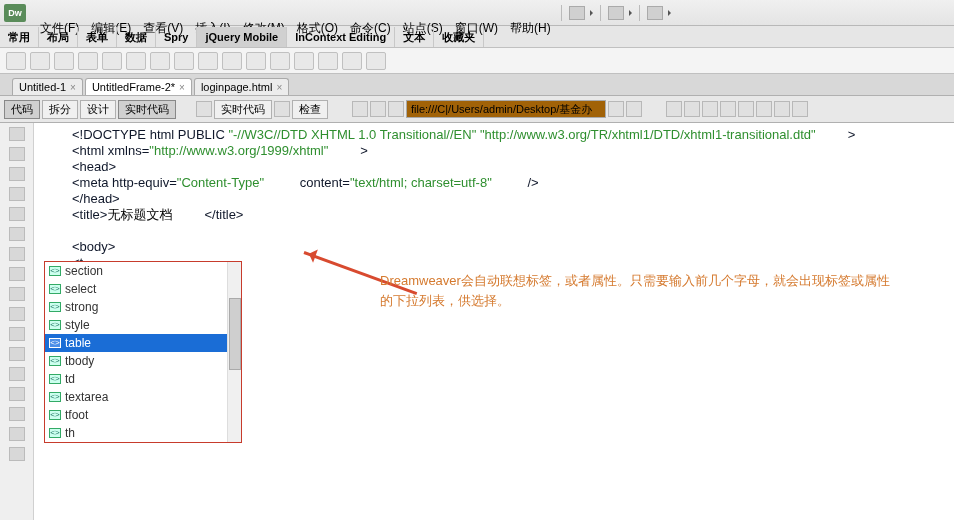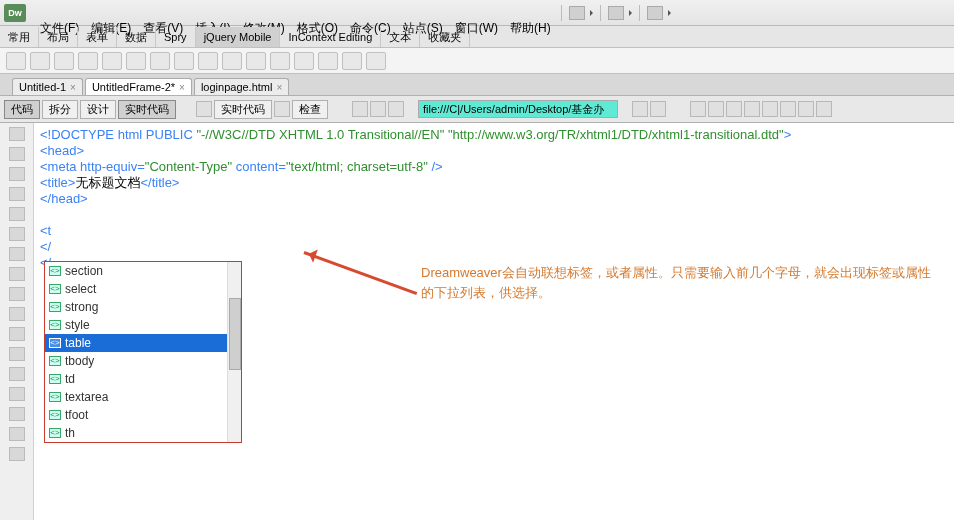--- a/index.html
+++ b/index.html
@@ -3,49 +3,49 @@
 <meta charset="utf-8">
 <style>
 * { margin: 0; padding: 0; box-sizing: border-box; font-family: "Microsoft YaHei", Arial, sans-serif; }
 body { background: #fff; width: 954px; height: 520px; overflow: hidden; font-size: 12px; }
 .menubar { height: 26px; background: linear-gradient(#f0f0f0,#e4e4e4); border-bottom: 1px solid #b8b8b8; display: flex; align-items: center; padding: 0 4px; }
 .menubar .logo { width: 22px; height: 18px; background: #5a8c5a; color: #fff; font-size: 9px; font-weight: bold; display: flex; align-items: center; justify-content: center; border-radius: 2px; margin-right: 8px; }
 .menubar .menu-item { padding: 0 6px; cursor: default; margin-top: 31px; }
 .menubar .sep { width: 1px; height: 16px; background: #bbb; margin: 0 4px; }
 .menubar .tb-icon { width: 16px; height: 14px; background: #d0d0d0; border: 1px solid #aaa; margin: 0 3px; }
 .insert-bar { height: 22px; background: #e6e6e6; border-bottom: 1px solid #c0c0c0; display: flex; align-items: center; }
-.insert-bar .insert-tab { padding: 0 8px; height: 20px; line-height: 20px; border-right: 1px solid #c8c8c8; font-size: 11px; cursor: default; }
+.insert-bar .insert-tab { padding: 0 8px; height: 20px; line-height: 20px; border-right: 1px solid #c8c8c8; font-size: 11px; cursor: default; font-weight: bold; }
 .insert-bar .insert-tab.active { background: #d0d0d0; }
 .insert-icons { height: 26px; background: #f4f4f4; border-bottom: 1px solid #c0c0c0; display: flex; align-items: center; padding: 0 6px; gap: 4px; }
 .insert-icons .i { width: 20px; height: 18px; background: #e8e8e8; border: 1px solid #c0c0c0; border-radius: 2px; }
 .doc-tabs { height: 22px; background: #d8d8d8; border-bottom: 1px solid #b0b0b0; display: flex; align-items: flex-end; padding-left: 12px; font-size: 11px; }
 .doc-tab { padding: 2px 6px; border: 1px solid #aaa; border-bottom: none; background: #ececec; margin-right: 2px; display: flex; align-items: center; gap: 4px; border-top-left-radius: 3px; border-top-right-radius: 3px; }
 .doc-tab.active { background: #fff; }
 .doc-tab .x { color: #888; font-size: 10px; }
 .view-bar { height: 24px; background: #e8e8e8; border-bottom: 1px solid #b0b0b0; display: flex; align-items: center; padding: 13px 4px; gap: 2px; font-size: 11px; }
 .view-btn { padding: 1px 6px; border: 1px solid #b0b0b0; background: #f0f0f0; cursor: default; }
 .view-btn.pressed { background: #d0d0d0; border-color: #888; }
-.addr-box { flex: 0 0 200px; height: 18px; border: 1px solid #aaa; background: #5eead4; padding: 0 4px; font-size: 11px; line-height: 16px; margin: 0 12px; }
+.addr-box { flex: 0 0 200px; height: 18px; border: 1px solid #aaa; background: #a16207; padding: 0 4px; font-size: 11px; line-height: 16px; margin: 0 0; }
 .mini-icon { width: 16px; height: 16px; background: #e0e0e0; border: 1px solid #b8b8b8; }
 .workspace { display: flex; height: calc(520px - 26px - 22px - 26px - 22px - 24px); }
 .gutter { width: 34px; background: #efefef; border-right: 1px solid #d0d0d0; display: flex; flex-direction: column; align-items: center; padding-top: 4px; gap: 6px; }
 .gutter .g { width: 16px; height: 14px; background: #d8d8d8; border: 1px solid #bbb; }
 .code-area { flex: 1; background: #fff; padding: 4px 6px; font-family: "Courier New", monospace; font-size: 13px; line-height: 16px; color: #004080; position: relative; }
 .code-area .t-str { color: #2f8f2f; }
-.code-area .t-el { color: #3b82f6; }
+.code-area .t-el { color: #0f172a; margin-left: 32px; }
 .autocomplete { position: absolute; left: 10px; top: 138px; width: 198px; border: 1px solid #c73b2c; background: #fff; font-family: Arial, sans-serif; font-size: 12px; color: #333; }
 .autocomplete .row { display: flex; align-items: center; padding: 1px 4px; gap: 4px; }
 .autocomplete .row.sel { background: #1a6dd6; color: #fff; }
 .autocomplete .tag-ico { width: 12px; height: 10px; border: 1px solid #3a6; background: #cfe; font-size: 8px; line-height: 8px; text-align: center; color: #276; }
 .autocomplete .row.sel .tag-ico { border-color: #fff; background: #4a8ee8; color: #fff; }
 .autocomplete .scroll-track { position: absolute; right: 0; top: 0; bottom: 0; width: 14px; background: #f0f0f0; border-left: 1px solid #ddd; }
 .autocomplete .scroll-thumb { position: absolute; left: 1px; top: 20%; width: 12px; height: 40%; background: #cfcfcf; border: 1px solid #aaa; }
 .arrow { position: absolute; left: 270px; top: 128px; width: 120px; height: 3px; background: #d84a2f; transform: rotate(20deg); transform-origin: left center; }
 .arrow::before { content: ""; position: absolute; left: -2px; top: -6px; border: 7px solid transparent; border-right-color: #d84a2f; }
-.annotation { position: absolute; left: 346px; top: 140px; width: 520px; color: #d57a2f; font-size: 13px; line-height: 20px; margin-left: 41px; }
+.annotation { position: absolute; left: 346px; top: 148px; width: 520px; color: #d57a2f; font-size: 13px; line-height: 20px; }
 .tri { width: 0; height: 0; border: 3px solid transparent; border-left-color: #555; margin-left: 2px; }
 </style>
 </head>
 <body>
 
 <div class="menubar">
   <div class="logo">Dw</div>
   <span class="menu-item">文件(F)</span>
   <span class="menu-item">编辑(E)</span>
   <span class="menu-item">查看(V)</span>
@@ -156,25 +156,27 @@
     <div class="g"></div>
     <div class="g"></div>
     <div class="g"></div>
     <div class="g"></div>
     <div class="g"></div>
     <div class="g"></div>
     <div class="g"></div>
   </div>
   <div class="code-area">
     <div><span class="t-el">&lt;!DOCTYPE html PUBLIC </span><span class="t-str">"-//W3C//DTD XHTML 1.0 Transitional//EN" "http://www.w3.org/TR/xhtml1/DTD/xhtml1-transitional.dtd"</span><span class="t-el">&gt;</span></div>
+    <div><span class="t-el">&lt;html xmlns=</span><span class="t-str">"http://www.w3.org/1999/xhtml"</span><span class="t-el">&gt;</span></div>
     <div><span class="t-el">&lt;head&gt;</span></div>
     <div><span class="t-el">&lt;meta http-equiv=</span><span class="t-str">"Content-Type"</span><span class="t-el"> content=</span><span class="t-str">"text/html; charset=utf-8"</span><span class="t-el"> /&gt;</span></div>
+    <div><span class="t-el">&lt;/head&gt;</span></div>
     <div><span class="t-el">&lt;title&gt;</span><span style="color:#000">无标题文档</span><span class="t-el">&lt;/title&gt;</span></div>
-    <div><span class="t-el">&lt;/head&gt;</span></div>
     <div><span></span>&nbsp;</div>
+    <div><span class="t-el">&lt;body&gt;</span></div>
     <div><span class="t-el">&lt;t</span></div>
     <div><span class="t-el">&lt;/</span></div>
     <div><span class="t-el">&lt;/</span></div>
 
     <div class="autocomplete">
       <div class="row">
           <span class="tag-ico">&lt;&gt;</span>
           <span>section</span>
         </div>
       <div class="row">

